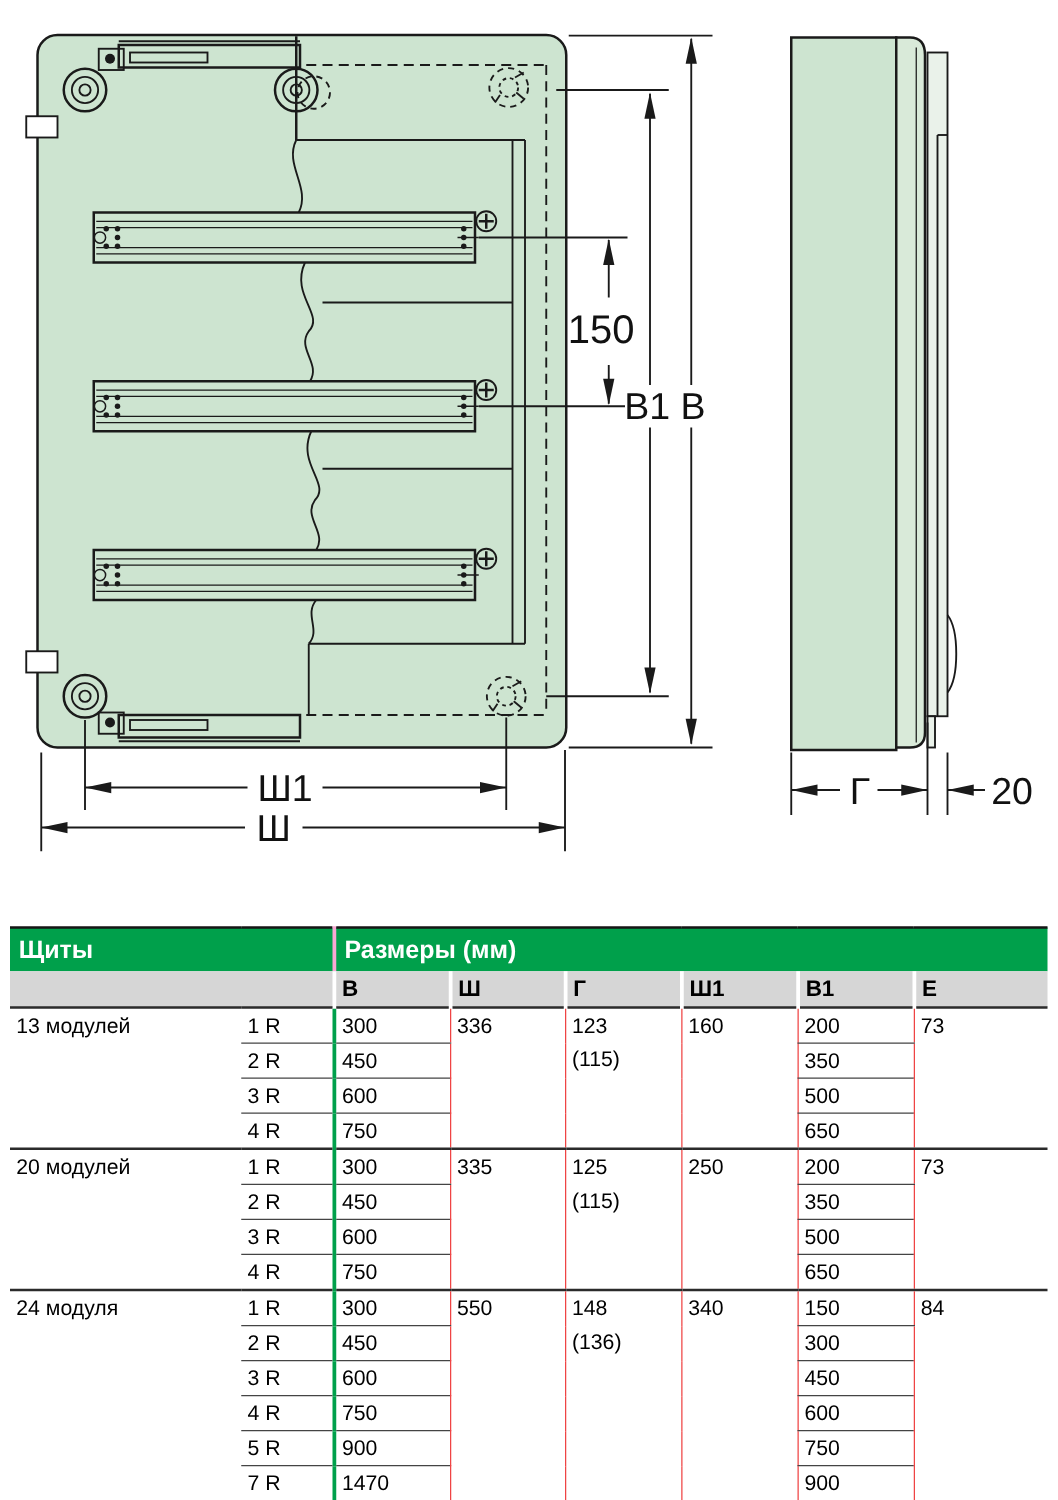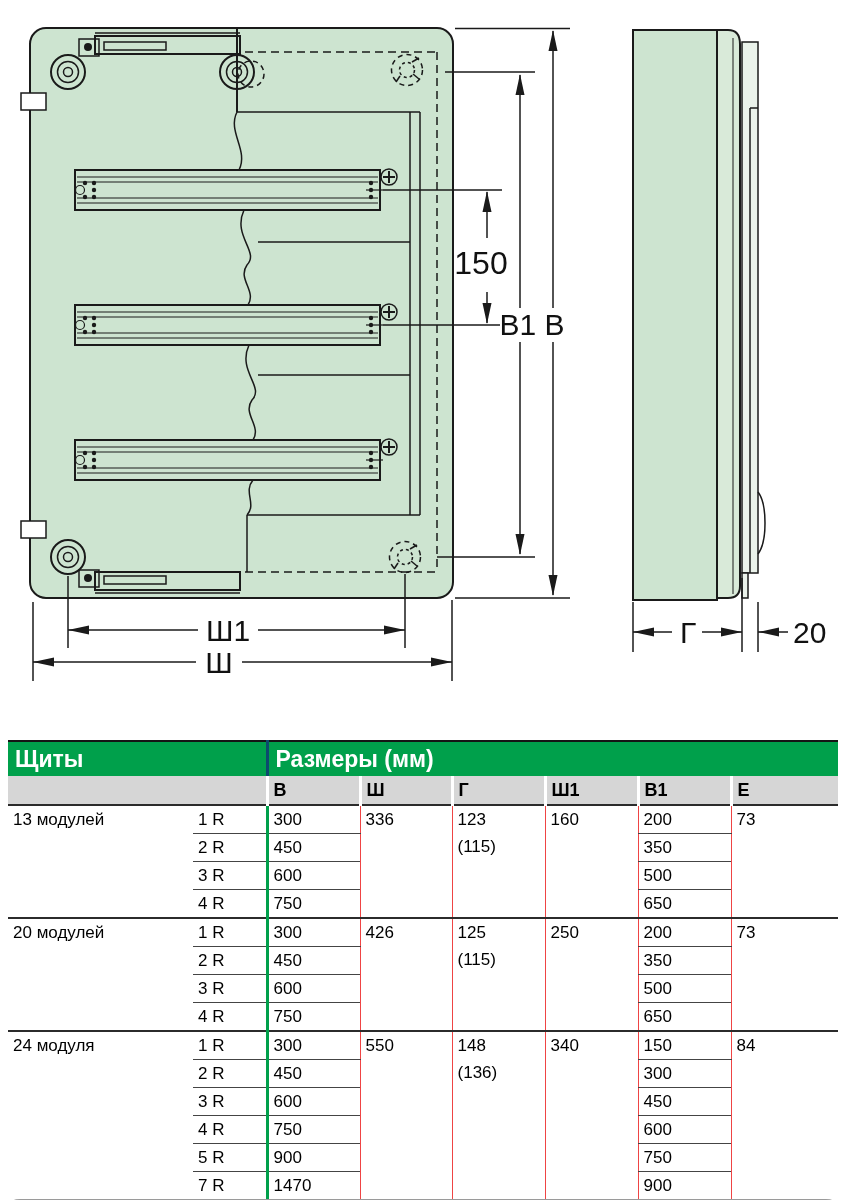--- a/index.html
+++ b/index.html
@@ -2,22 +2,22 @@
 <html><head>
 <meta charset="utf-8">
 <style>
   html,body{margin:0;padding:0;background:#fff;width:846px;font-family:"Liberation Sans",sans-serif;}
   .page{position:relative;width:846px;height:1200px;background:#fff;overflow:hidden;border-radius:20px;}
   svg text{font-family:"Liberation Sans",sans-serif;fill:#111;}
   
   table.dim{border-collapse:collapse;table-layout:fixed;width:830px;margin:36px 0 0 8px;
             border-top:2px solid #151515;border-bottom:4px solid #9a9a9a;font-size:17px;color:#000;}
   table.dim td, table.dim th{padding:0 0 0 5px;text-align:left;vertical-align:top;height:27px;line-height:27px;font-weight:normal;}
-  tr.ghead th{background:#00A04B;color:#fff;font-weight:bold;font-size:23px;height:34px;line-height:34px;padding-left:7px;}
-  tr.ghead th.gap{border-left:3px solid #0c4a6e;}
+  tr.ghead th{background:#00A04B;color:#fff;font-weight:bold;font-size:20px;height:34px;line-height:34px;padding-left:7px;}
+  tr.ghead th.gap{border-left:3px solid #f9a8d4;}
   tr.subhead td{background:#D6D6D6;font-weight:bold;font-size:18px;height:28px;line-height:28px;border-bottom:2px solid #2b2b2b;}
   tr.subhead td.gap{border-left:3px solid #fff;}
   td.mod{font-weight:bold;padding-left:3px;}
   td.rcol{padding-left:12px;}
   td.bcol{border-left:3px solid #00A04B;}
   td.lb{border-left:1px solid #ef4444;}
   td.rsep{border-bottom:1px solid #444;}
   tr.gsep td{border-top:2px solid #2b2b2b;}
 </style>
 </head>
@@ -304,21 +304,21 @@
   <tr>
     <td class="rcol">4 R</td>
     <td class="bcol">750</td>
     <td class="lb">650</td>
   </tr>
 
   <tr class="gsep">
     <td class="mod" rowspan="4">20 модулей</td>
     <td class="rcol rsep">1 R</td>
     <td class="bcol rsep">300</td>
-    <td class="lb" rowspan="4">426</td>
+    <td class="lb" rowspan="4">335</td>
     <td class="lb" rowspan="4">
             <div>125</div>
             <div>(115)</div>
           </td>
     <td class="lb" rowspan="4">250</td>
     <td class="lb rsep">200</td>
     <td class="lb" rowspan="4">73</td>
   </tr>
   <tr>
     <td class="rcol rsep">2 R</td>

